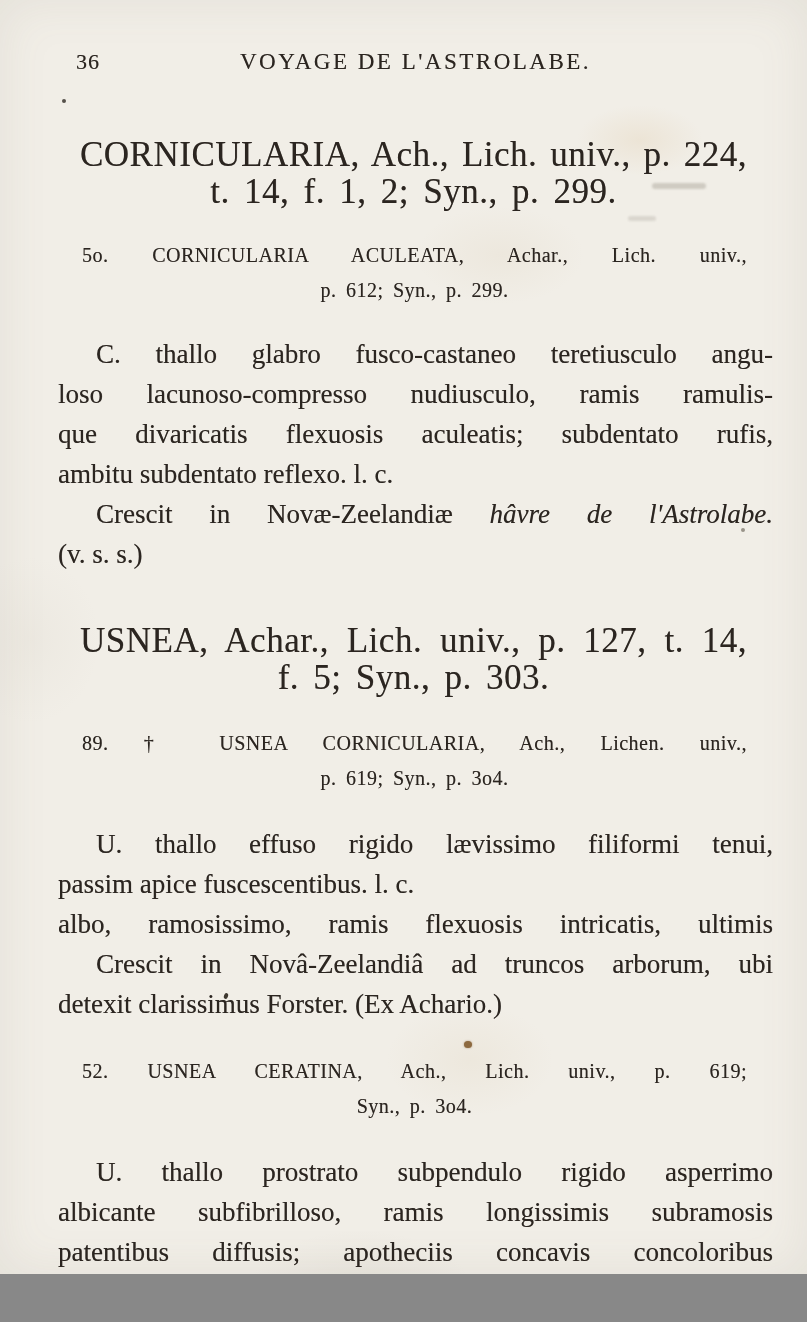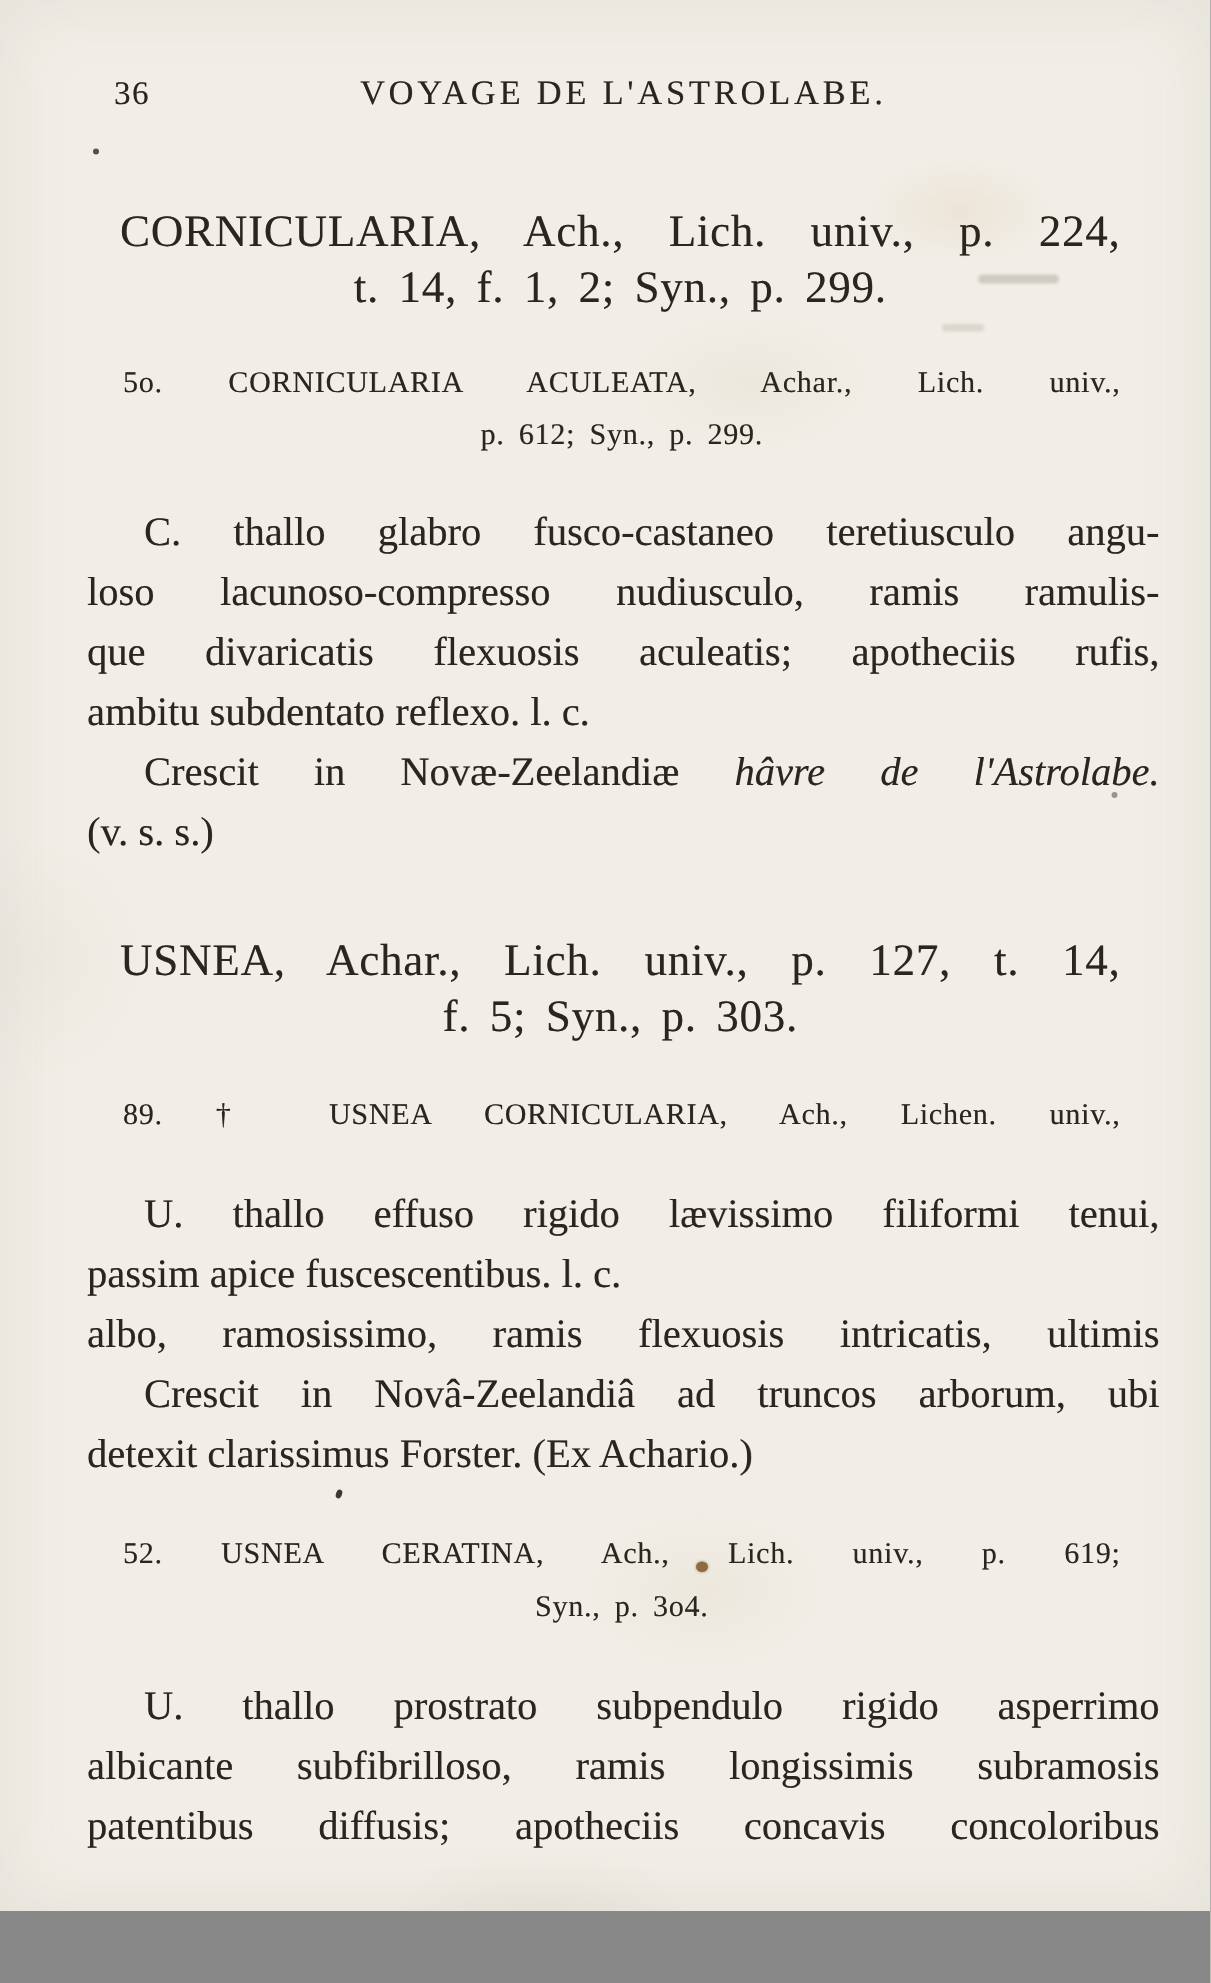--- a/index.html
+++ b/index.html
@@ -19,21 +19,21 @@
     font-family:Liberation Serif, serif;
     color:#2b2520;
     text-shadow:0.2px 0.2px 0.4px rgba(40,34,28,0.45);
   }
   .content{padding:48px 34px 0 58px;}
   
   .runhead{position:relative;height:28px;line-height:28px;}
   .pagenum{position:absolute;left:18px;top:0;font-size:22px;letter-spacing:1px;}
   .runtitle{text-align:center;font-size:23px;letter-spacing:2.5px;}
   
-  .genus{margin-top:60px;padding:0 26px 0 22px;font-size:30px;line-height:37px;letter-spacing:0.5px;}
+  .genus{margin-top:60px;padding:0 26px 0 22px;font-size:35px;line-height:37px;letter-spacing:0.5px;}
   .genus .j{text-align:justify;text-align-last:justify;}
   .genus .c{text-align:center;word-spacing:5px;}
   .genus2{margin-top:48px;}
   
   .entry{padding:0 26px 0 24px;font-size:20px;line-height:35px;letter-spacing:0.5px;}
   .entry .j{text-align:justify;text-align-last:justify;}
   .entry .c{text-align:center;word-spacing:4px;}
   .e50{margin-top:28px;}
   .e51{margin-top:30px;}
   .e52{margin-top:30px;}
@@ -74,36 +74,37 @@
     </div>
 
     <div class="entry e50">
       <div class="j">5o. CORNICULARIA ACULEATA, Achar., Lich. univ.,</div>
       <div class="c">p. 612; Syn., p. 299.</div>
     </div>
 
     <div class="para p1">
       <div class="ln first">C. thallo glabro fusco-castaneo teretiusculo angu-</div>
       <div class="ln">loso lacunoso-compresso nudiusculo, ramis ramulis-</div>
-      <div class="ln">que divaricatis flexuosis aculeatis; apotheciis rufis,</div>
+      <div class="ln">que divaricatis flexuosis aculeatis; subdentato rufis,</div>
       <div class="ln last">ambitu subdentato reflexo. l. c.</div>
     </div>
 
     <div class="para hab">
       <div class="ln first"><span>Crescit in Novæ-Zeelandiæ</span> <span class="it">hâvre de l'Astrolabe.</span></div>
       <div class="ln last">(v. s. s.)</div>
     </div>
 
     <div class="genus genus2">
       <div class="j">USNEA, Achar., Lich. univ., p. 127, t. 14,</div>
       <div class="c">f. 5; Syn., p. 303.</div>
     </div>
 
     <div class="entry e51">
       <div class="j">89. † USNEA CORNICULARIA, Ach., Lichen. univ.,</div>
+      <div class="c">p. 619; Syn., p. 3o4.</div>
     </div>
 
     <div class="para p2">
       <div class="ln first">U. thallo effuso rigido lævissimo filiformi tenui,</div>
       <div class="ln last">passim apice fuscescentibus. l. c.</div>
       <div class="ln">albo, ramosissimo, ramis flexuosis intricatis, ultimis</div>
     </div>
 
     <div class="para hab">
       <div class="ln first">Crescit in Novâ-Zeelandiâ ad truncos arborum, ubi</div>

